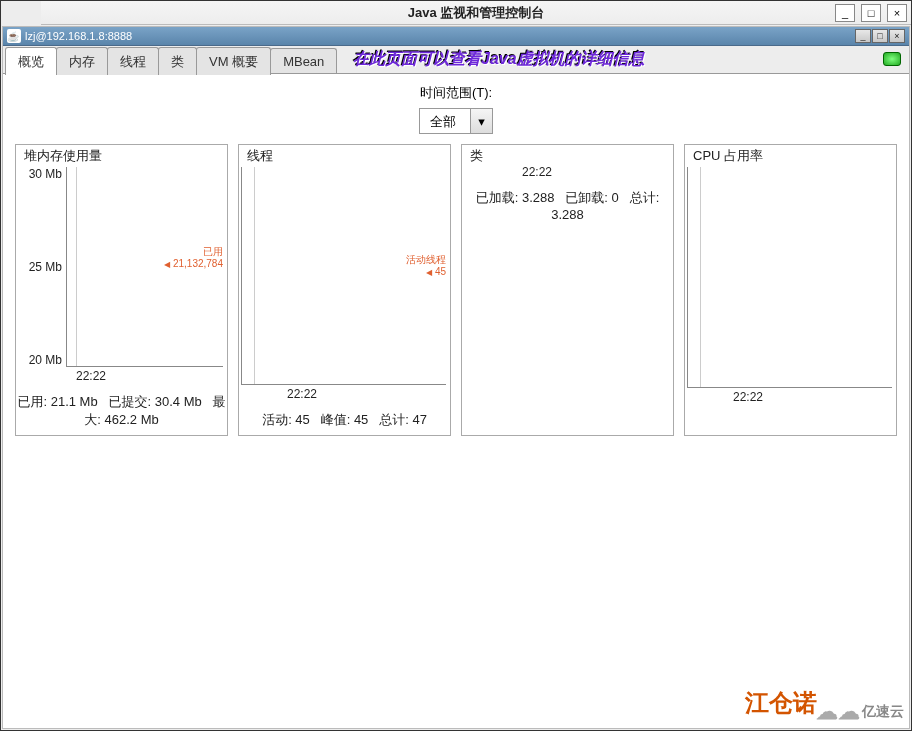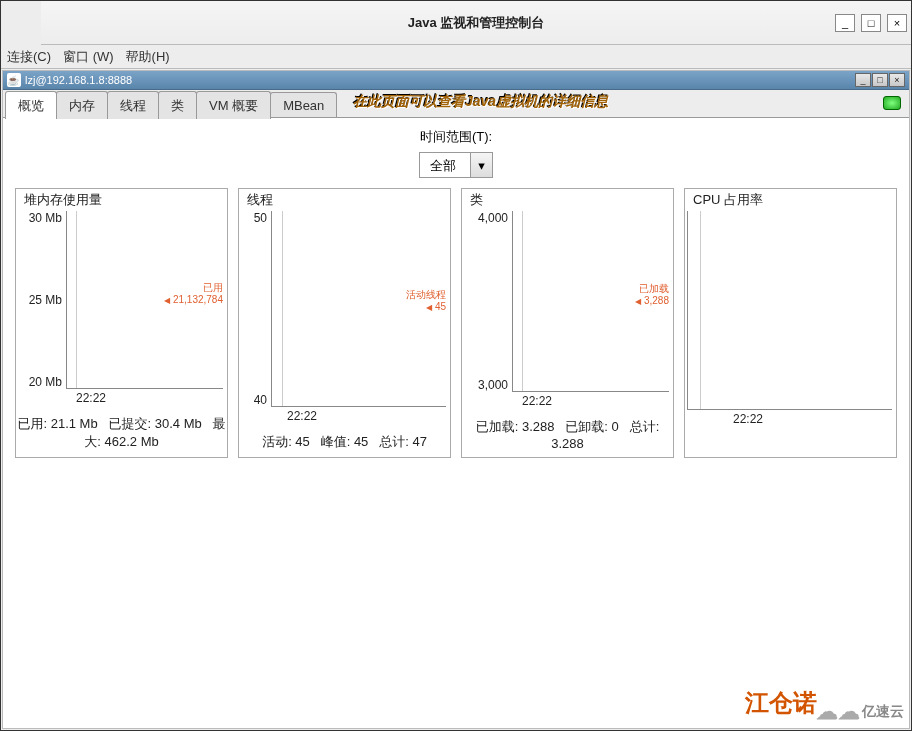--- a/index.html
+++ b/index.html
@@ -1,40 +1,40 @@
 <!DOCTYPE html>
 <html><head>
 <meta charset="utf-8">
 <style>
 * { box-sizing: border-box; margin: 0; padding: 0; }
 body { font-family: "Microsoft YaHei", "SimSun", sans-serif; font-size: 12px; background: #ededed; width: 912px; height: 731px; overflow: hidden; position: relative; }
 
 
 .window { width: 912px; height: 731px; border: 1px solid #333; display: flex; flex-direction: column; background: #ededed; }
-.titlebar { height: 44px; background: linear-gradient(#f5f5f5,#ededed); border-bottom: 1px solid #bbb; display: flex; align-items: center; position: relative; margin-left: 40px; }
+.titlebar { height: 24px; background: linear-gradient(#f5f5f5,#ededed); border-bottom: 1px solid #bbb; display: flex; align-items: center; position: relative; margin-left: 40px; }
 .titlebar .title { flex: 1; text-align: center; font-weight: bold; font-size: 13px; color: #222; }
 .titlebar .controls { position: absolute; right: 4px; display: flex; gap: 6px; }
 .titlebar .controls span { width: 20px; height: 18px; border: 1px solid #888; background: #fff; display: flex; align-items: center; justify-content: center; font-size: 11px; cursor: pointer; }
 
 .menubar { height: 24px; background: #ededed; border-bottom: 1px solid #bbb; padding: 0 6px; display: flex; align-items: center; gap: 12px; font-size: 13px; color: #333; }
 .menubar span { cursor: pointer; }
 
 
 .mdi { flex: 1; background: #fff; border: 1px solid #bbb; margin: 1px; position: relative; }
 .internal-title { height: 19px; background: linear-gradient(#7aa3c7,#5a85ab); color: #fff; font-size: 11px; display: flex; align-items: center; padding: 0 4px; border-bottom: 1px solid #4a6a8a; }
 .internal-title .java-icon { width: 14px; height: 14px; background: #fff; border-radius: 2px; margin-right: 4px; display: flex; align-items: center; justify-content: center; color: #c0392b; font-size: 10px; }
 .internal-title .spacer { flex: 1; }
 .internal-title .int-controls { display: flex; gap: 1px; }
 .internal-title .int-controls span { width: 16px; height: 14px; background: linear-gradient(#e8e8e8,#c8c8c8); border: 1px solid #666; font-size: 9px; display: flex; align-items: center; justify-content: center; color: #222; cursor: pointer; }
 
 
 .tabrow { display: flex; align-items: center; border-bottom: 1px solid #999; background: #ededed; height: 28px; padding-left: 2px; position: relative; }
 .tab { padding: 5px 12px 4px; border: 1px solid #999; border-bottom: none; background: #e4e4e4; margin-right: -1px; font-size: 13px; color: #333; cursor: pointer; position: relative; top: 1px; border-radius: 3px 3px 0 0; }
 .tab.active { background: #fff; font-weight: normal; z-index: 2; }
-.annotation { position: absolute; left: 350px; top: 3px; font-style: italic; font-weight: bold; font-size: 14px; color: #a16207; text-shadow: 1px 1px 0 #fff, -1px -1px 0 #000; }
+.annotation { position: absolute; left: 350px; top: 3px; font-style: italic; font-weight: bold; font-size: 16px; color: #6d28d9; text-shadow: 1px 1px 0 #fff, -1px -1px 0 #000; }
 .led { position: absolute; right: 8px; top: 6px; width: 18px; height: 14px; background: radial-gradient(#7fff7f,#2a2); border: 1px solid #060; border-radius: 3px; }
 
 
 .content { background: #fff; padding: 10px 6px; height: calc(100% - 48px); }
 .timerange-row { display: flex; align-items: center; justify-content: center; gap: 6px; margin-bottom: 10px; font-size: 13px; flex-direction: column; }
 .dropdown { display: inline-flex; border: 1px solid #999; background: #fff; height: 26px; }
 .dropdown .val { padding: 4px 10px; min-width: 50px; }
 .dropdown .btn { width: 22px; border-left: 1px solid #999; background: linear-gradient(#f5f5f5,#ddd); display: flex; align-items: center; justify-content: center; cursor: pointer; }
 
 .grid { display: grid; grid-template-columns: 1fr 1fr 1fr 1fr; grid-template-rows: 1fr 1fr; gap: 10px; height: calc(100% - 40px); padding: 0 6px; }
@@ -64,25 +64,20 @@
 
   <div class="titlebar">
     <div class="title">Java 监视和管理控制台</div>
     <div class="controls">
       <span>_</span>
       <span>□</span>
       <span>×</span>
     </div>
   </div>
 
-  <div class="menubar">
-    <span>连接(C)</span>
-    <span>窗口 (W)</span>
-    <span>帮助(H)</span>
-  </div>
 
   <div class="mdi">
     <div class="internal-title">
       <span class="java-icon">☕</span>
       <span>lzj@192.168.1.8:8888</span>
       <span class="spacer"></span>
       <div class="int-controls">
         <span>_</span>
         <span>□</span>
         <span>×</span>
@@ -131,55 +126,38 @@
           <div class="statusline">
             <span>已用: 21.1 Mb</span>&nbsp;&nbsp;
             <span>已提交: 30.4 Mb</span>&nbsp;&nbsp;
             <span>最大: 462.2 Mb</span>
           </div>
         </div>
 
         <div class="panel">
           <div class="panel-title">线程</div>
           <div class="plot-area">
-            <div class="plot-yaxis narrow">
-              <span>50</span>
-              <span>40</span>
-            </div>
             <div class="plot">
               <div class="grid-v" style="left:6%"></div>
             </div>
             <div class="legend-right">
               <div>活动线程</div>
               <div><span class="tri">◀</span> <span>45</span></div>
             </div>
           </div>
           <div class="xaxis narrow">22:22</div>
           <div class="statusline">
             <span>活动: 45</span>&nbsp;&nbsp;
             <span>峰值: 45</span>&nbsp;&nbsp;
             <span>总计: 47</span>
           </div>
         </div>
 
         <div class="panel">
           <div class="panel-title">类</div>
-          <div class="plot-area">
-            <div class="plot-yaxis">
-              <span>4,000</span>
-              <span>3,000</span>
-            </div>
-            <div class="plot">
-              <div class="grid-v" style="left:6%"></div>
-            </div>
-            <div class="legend-right">
-              <div>已加载</div>
-              <div><span class="tri">◀</span> <span>3,288</span></div>
-            </div>
-          </div>
           <div class="xaxis">22:22</div>
           <div class="statusline">
             <span>已加载: 3.288</span>&nbsp;&nbsp;
             <span>已卸载: 0</span>&nbsp;&nbsp;
             <span>总计: 3.288</span>
           </div>
         </div>
 
         <div class="panel">
           <div class="panel-title">CPU 占用率</div>

